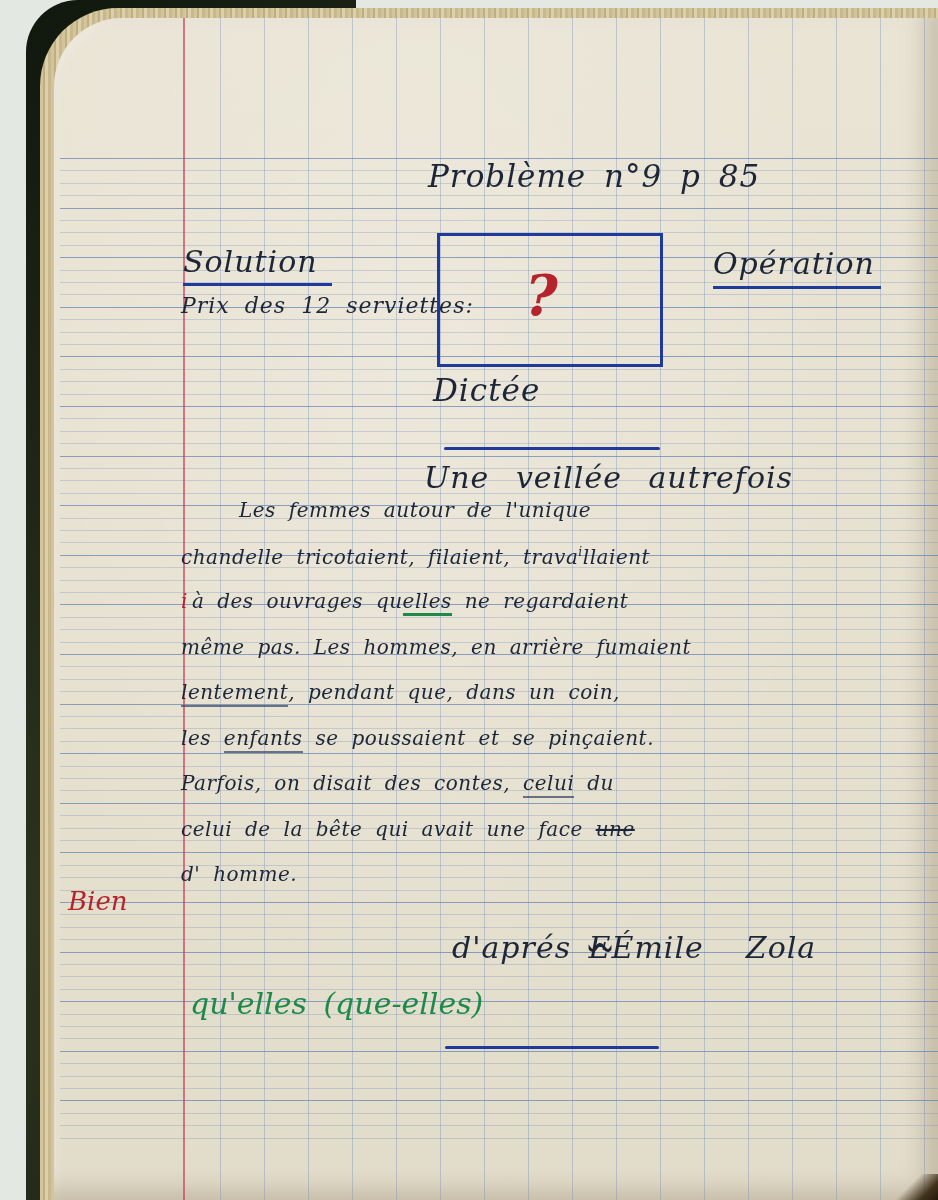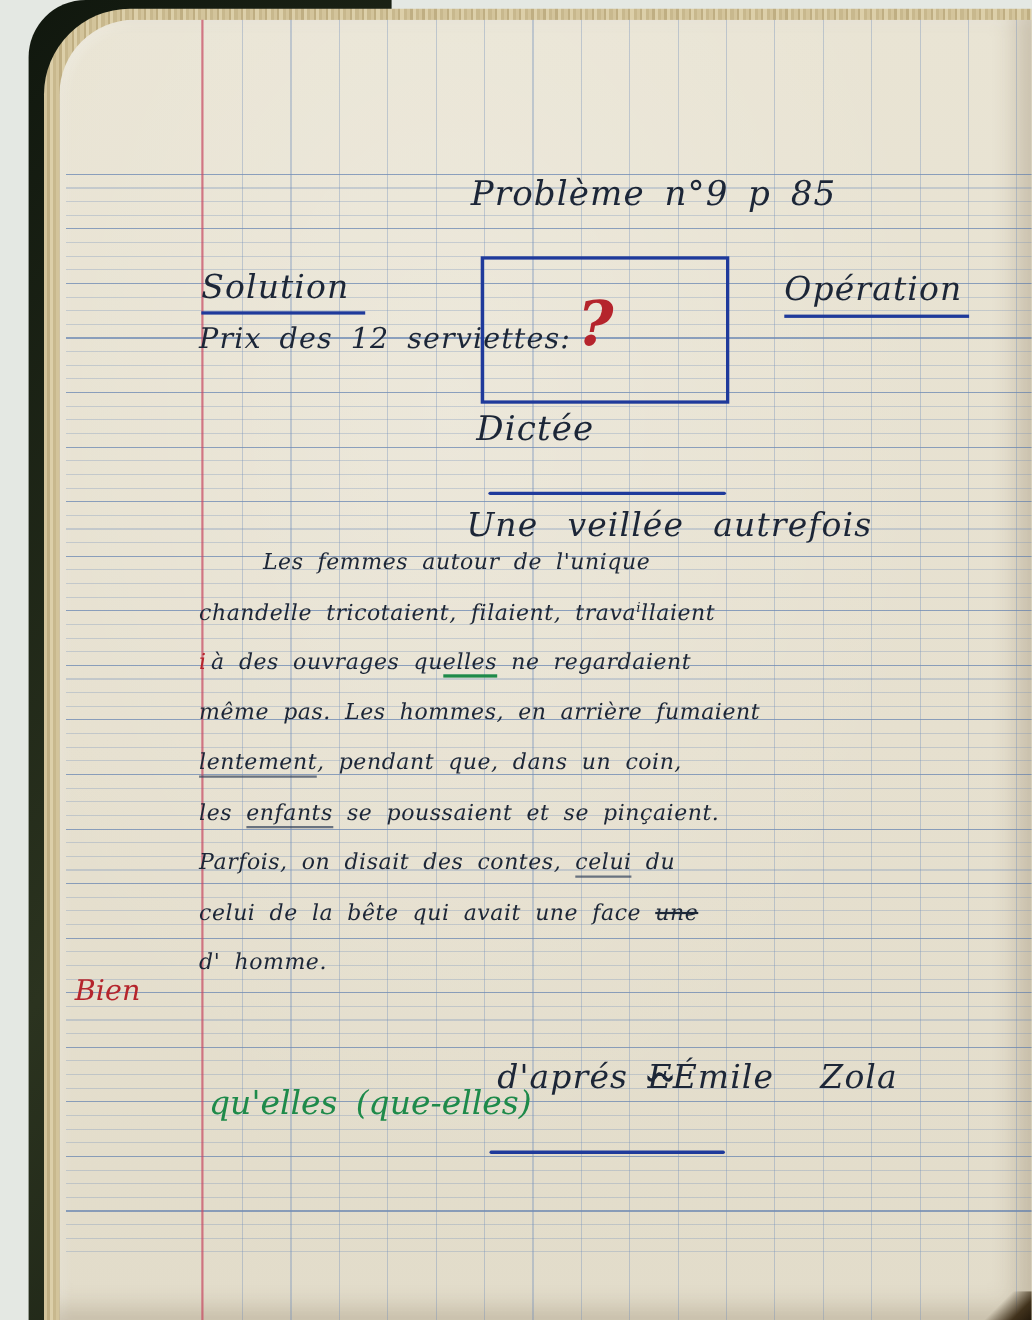--- a/index.html
+++ b/index.html
@@ -32,21 +32,21 @@
   .v-grid{position:absolute;left:220px;top:18px;right:0;height:1182px;pointer-events:none;
      background:repeating-linear-gradient(90deg, rgba(110,140,185,.36) 0 1px, rgba(0,0,0,0) 1px 44px);}
   .margin-line{position:absolute;left:183px;top:18px;width:2px;height:1182px;
      background:rgba(198,70,96,.70);pointer-events:none;}
 
   
   .hand{position:absolute;font-style:italic;color:var(--ink,#1c2637);
         letter-spacing:1px;word-spacing:7px;white-space:nowrap;}
   .t-title{left:428px;top:158px;font-size:31px;}
   .t-solution{left:183px;top:244px;font-size:30px;border-bottom:3px solid var(--blue,#1f3a9b);padding:0 14px 4px 0;}
-  .t-price{left:181px;top:293px;font-size:26px;}
+  .t-price{left:181px;top:293px;font-size:22px;}
   .t-operation{left:713px;top:246px;font-size:30px;border-bottom:3px solid var(--blue,#1f3a9b);padding:0 6px 5px 0;}
   .answer-box{position:absolute;left:437px;top:233px;width:220px;height:128px;
         border:3px solid var(--blue,#1f3a9b);}
   .answer-q{position:absolute;left:85px;top:26px;font-size:56px;font-style:italic;
         color:var(--red,#b5242c);font-weight:bold;}
   .t-dictee{left:433px;top:372px;font-size:31px;}
   .rule{position:absolute;height:3px;background:var(--blue,#1f3a9b);border-radius:2px;}
   .rule-1{left:444px;top:447px;width:216px;}
   .rule-2{left:445px;top:1046px;width:214px;}
   .t-heading{left:424px;top:460px;font-size:30px;word-spacing:16px;}
@@ -58,21 +58,21 @@
 
   .underline{border-bottom:2px solid rgba(55,70,95,.72);padding-bottom:1px;}
   .green-underline{border-bottom:3px solid var(--green,#1e8a4a);}
   .strike{text-decoration:line-through;text-decoration-thickness:2px;}
   .scribble{text-decoration:line-through;text-decoration-style:wavy;text-decoration-thickness:3px;}
   .red{color:var(--red,#b5242c);margin-right:4px;}
   .sup{vertical-align:super;font-size:.62em;}
   .gap{margin-left:42px;}
 
   .t-grade{left:68px;top:886px;font-size:26px;color:var(--red,#b5242c);letter-spacing:0;}
-  .t-attrib{left:452px;top:930px;font-size:30px;margin-top:32px;}
+  .t-attrib{left:452px;top:930px;font-size:30px;}
   .t-correction{left:190px;top:986px;font-size:30px;color:var(--green,#1e8a4a);letter-spacing:0;}
 </style>
 </head>
 <body>
 
 <div id="scan">
   <div class="cover"></div>
   <div class="stack"></div>
   <div class="paper"></div>
   <div class="h-grid"></div>

